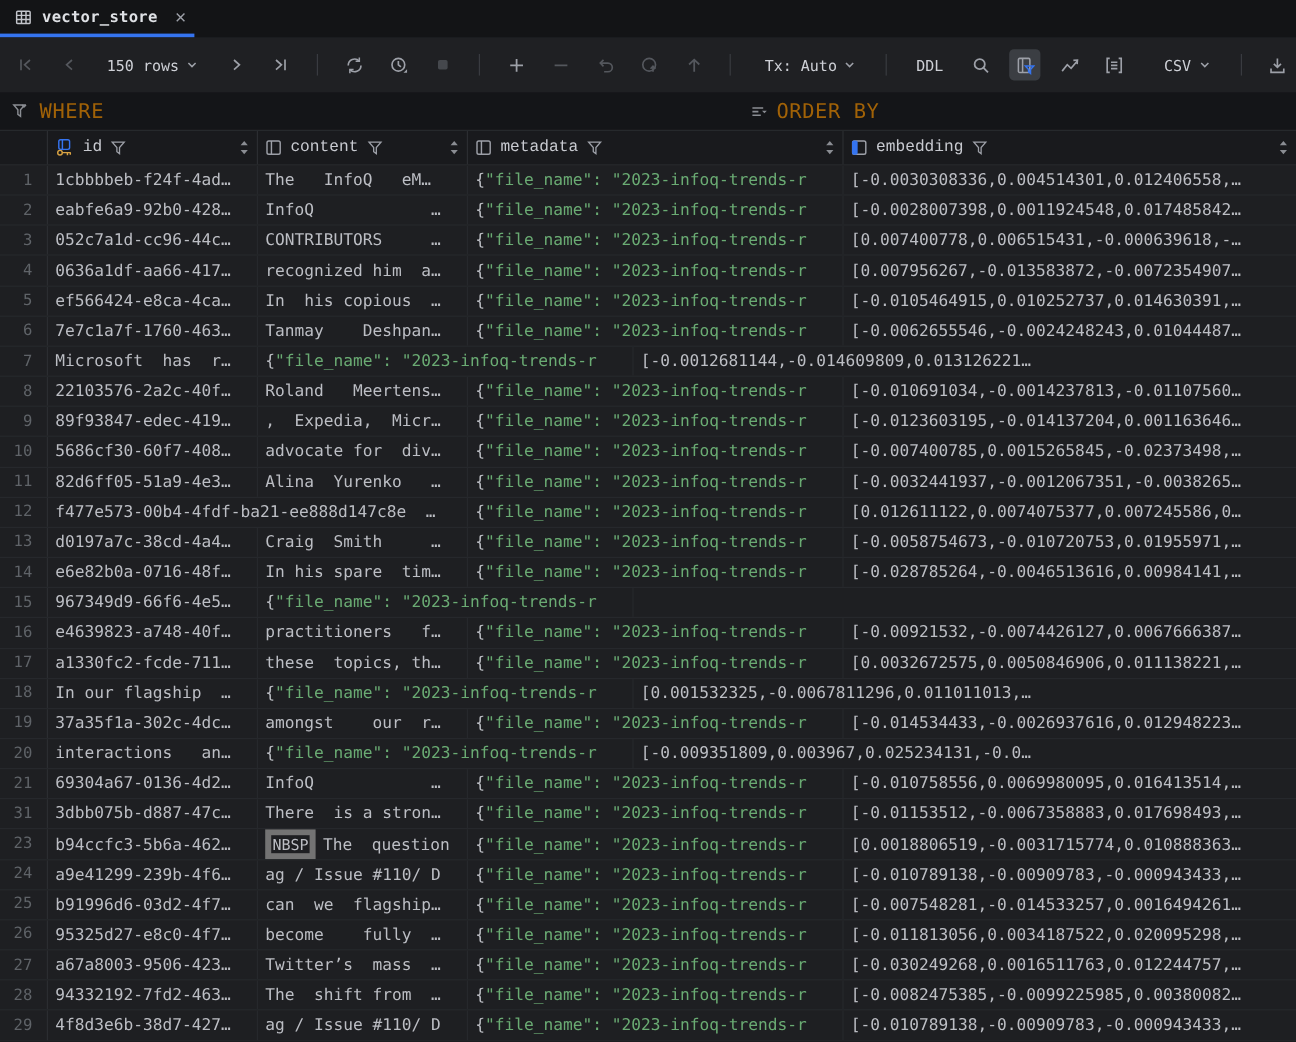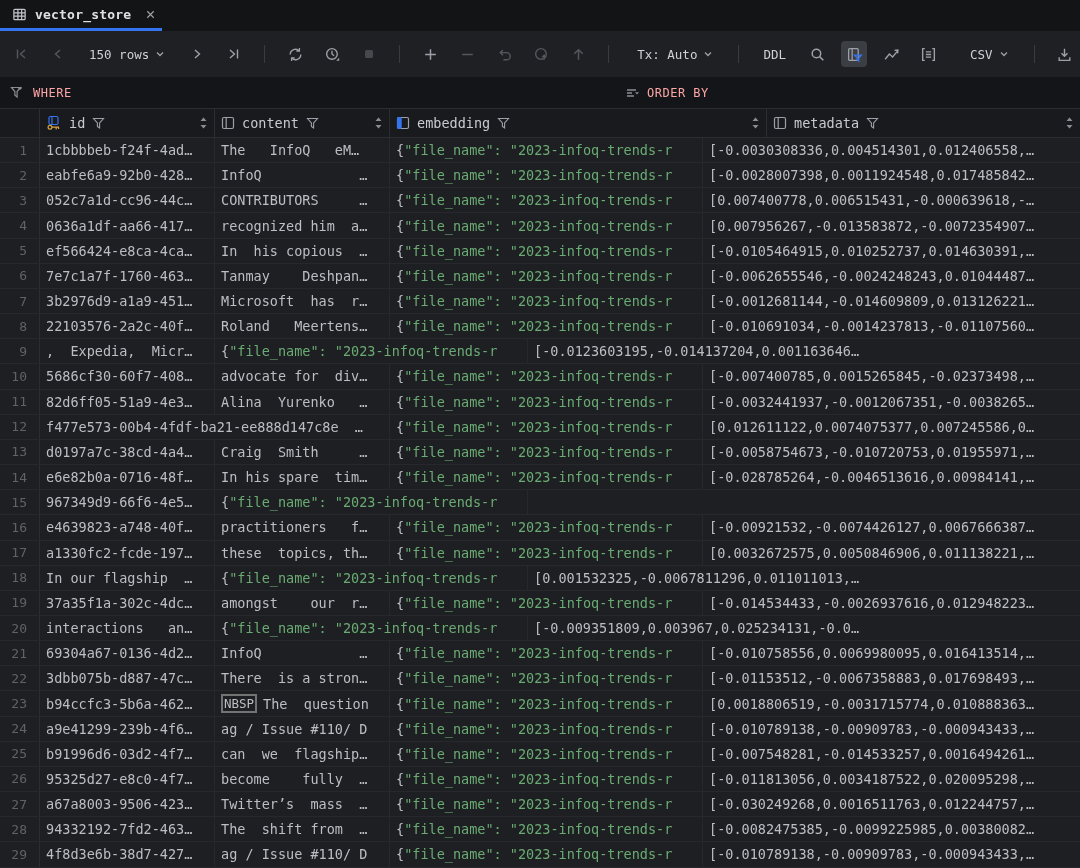--- a/index.html
+++ b/index.html
@@ -26,51 +26,51 @@
     color:#ced0d6; font-size:12.5px; flex:0 0 auto; }
   .tsep { width:1px; height:18px; background:#393b40; margin:0 6px; flex:0 0 auto; }
   .spacer { flex:1 1 auto; }
   .clip-btn { width:12px; overflow:hidden; margin-right:-8px; }
 
   
   .filterbar { height:31px; background:#141518; flex:0 0 auto; position:relative; display:flex; align-items:center; }
   .fgroup { display:flex; align-items:center; gap:7px; }
   .where-group { margin-left:10px; }
   .orderby-group { position:absolute; left:625px; top:0; height:31px; }
-  .flabel { color:#fca5a5; font-size:12px; letter-spacing:0.5px; }
+  .flabel { color:#a16207; font-size:17px; letter-spacing:0.5px; }
 
   
   .grid { flex:1 1 auto; display:flex; flex-direction:column; min-height:0; }
   .grid-header { height:30px; background:#191a1d; border-top:1px solid #2b2d31; border-bottom:1px solid #2b2d31;
     display:flex; flex:0 0 auto; }
   .hcell { display:flex; align-items:center; gap:7px; padding:0 6px; border-right:1px solid #2b2d31;
     color:#c8cad0; font-size:13.5px; }
   .hcell:last-child { border-right:none; }
-  .hname { white-space:pre; }
+  .hname { white-space:pre;font-family:Liberation Mono, monospace; }
   .hsort { margin-left:auto; }
   .w-gutter { width:40px; }
   .w-id { width:175px; }
   .w-content { width:175px; }
   .w-metadata { width:313px; }
   .w-embedding { width:377px; }
 
   .grid-body { flex:1 1 auto; background:#1e1f22; overflow:hidden; }
   .row { height:25.17px; display:flex; border-bottom:1px solid #26282c; }
   .cell { padding:0 6px; display:flex; align-items:center; white-space:pre; overflow:hidden;
     color:#bcbec4; font-size:13.5px; border-right:1px solid #26282c; }
   .cell.gutter { width:40px; justify-content:flex-end; padding-right:12px; color:#5f6368;
     font-size:13px; border-right:1px solid #2b2d31; }
   .cell.id { width:175px; }
   .cell.id.merged { width:350px; }
   .cell.content { width:175px; }
   .cell.metadata { width:313px; }
   .cell.embedding { width:377px; border-right:none; }
   .json-brace { color:#bcbec4; }
   .json-text { color:#6aab73; }
-  .nbsp-badge { display:inline-block; border:2px solid #737373; color:#bcbec4; padding:0 1px;
+  .nbsp-badge { display:inline-block; border:5px solid #737373; color:#bcbec4; padding:0 1px;
     margin-right:6px; font-size:12.5px; line-height:15px; }
 </style>
 </head>
 <body>
 
 <div class="app">
 
   <div class="tabbar">
     <div class="tab">
       <span class="icon">
@@ -289,49 +289,49 @@
           </svg>
         </span>
         <span class="icon hsort">
           <svg width="9" height="14" viewBox="0 0 9 14">
             <path d="M4.5 1.5L7.5 5h-6z" fill="#8a8d93"></path>
             <path d="M4.5 12.5L1.5 9h6z" fill="#8a8d93"></path>
           </svg>
         </span>
       </div>
 
-      <div class="hcell w-embedding">
-        <span class="icon">
-          <svg width="14" height="14" viewBox="0 0 14 14" fill="none">
-            <rect x="1.5" y="1.5" width="11" height="11" rx="1.5" stroke="#9da0a8" stroke-width="1.2"></rect>
-            <rect x="1.5" y="1.5" width="3.7" height="11" rx="1" fill="#3574f0" stroke="#3574f0" stroke-width="1"></rect>
-          </svg>
-        </span>
-        <span class="hname">embedding</span>
+      <div class="hcell w-metadata">
+        <span class="icon">
+          <svg width="14" height="14" viewBox="0 0 14 14" fill="none" stroke="#9da0a8" stroke-width="1.2">
+            <rect x="1.5" y="1.5" width="11" height="11" rx="1.5"></rect>
+            <path d="M5.2 1.5v11"></path>
+          </svg>
+        </span>
+        <span class="hname">metadata</span>
         <span class="icon">
           <svg width="13" height="13" viewBox="0 0 13 13" fill="none" stroke="#9da0a8" stroke-width="1.1">
             <path d="M1.5 1.5h10L7.6 6v5l-2.2-1.6V6z"></path>
           </svg>
         </span>
         <span class="icon hsort">
           <svg width="9" height="14" viewBox="0 0 9 14">
             <path d="M4.5 1.5L7.5 5h-6z" fill="#8a8d93"></path>
             <path d="M4.5 12.5L1.5 9h6z" fill="#8a8d93"></path>
           </svg>
         </span>
       </div>
 
-      <div class="hcell w-metadata">
-        <span class="icon">
-          <svg width="14" height="14" viewBox="0 0 14 14" fill="none" stroke="#9da0a8" stroke-width="1.2">
-            <rect x="1.5" y="1.5" width="11" height="11" rx="1.5"></rect>
-            <path d="M5.2 1.5v11"></path>
-          </svg>
-        </span>
-        <span class="hname">metadata</span>
+      <div class="hcell w-embedding">
+        <span class="icon">
+          <svg width="14" height="14" viewBox="0 0 14 14" fill="none">
+            <rect x="1.5" y="1.5" width="11" height="11" rx="1.5" stroke="#9da0a8" stroke-width="1.2"></rect>
+            <rect x="1.5" y="1.5" width="3.7" height="11" rx="1" fill="#3574f0" stroke="#3574f0" stroke-width="1"></rect>
+          </svg>
+        </span>
+        <span class="hname">embedding</span>
         <span class="icon">
           <svg width="13" height="13" viewBox="0 0 13 13" fill="none" stroke="#9da0a8" stroke-width="1.1">
             <path d="M1.5 1.5h10L7.6 6v5l-2.2-1.6V6z"></path>
           </svg>
         </span>
         <span class="icon hsort">
           <svg width="9" height="14" viewBox="0 0 9 14">
             <path d="M4.5 1.5L7.5 5h-6z" fill="#8a8d93"></path>
             <path d="M4.5 12.5L1.5 9h6z" fill="#8a8d93"></path>
           </svg>
@@ -377,34 +377,34 @@
         </div>
         <div class="row">
           <div class="cell gutter">6</div>
           <div class="cell id">7e7c1a7f-1760-463…</div>
           <div class="cell content">Tanmay    Deshpan…</div>
           <div class="cell metadata"><span class="json-brace">{</span><span class="json-text">"file_name": "2023-infoq-trends-r</span></div>
           <div class="cell embedding">[-0.0062655546,-0.0024248243,0.01044487…</div>
         </div>
         <div class="row">
           <div class="cell gutter">7</div>
-          <div class="cell id">3b2976d9-a1a9-451…</div>
           <div class="cell content">Microsoft  has  r…</div>
           <div class="cell metadata"><span class="json-brace">{</span><span class="json-text">"file_name": "2023-infoq-trends-r</span></div>
           <div class="cell embedding">[-0.0012681144,-0.014609809,0.013126221…</div>
         </div>
         <div class="row">
           <div class="cell gutter">8</div>
           <div class="cell id">22103576-2a2c-40f…</div>
           <div class="cell content">Roland   Meertens…</div>
           <div class="cell metadata"><span class="json-brace">{</span><span class="json-text">"file_name": "2023-infoq-trends-r</span></div>
           <div class="cell embedding">[-0.010691034,-0.0014237813,-0.01107560…</div>
         </div>
         <div class="row">
           <div class="cell gutter">9</div>
+          <div class="cell id">89f93847-edec-419…</div>
           <div class="cell content">,  Expedia,  Micr…</div>
           <div class="cell metadata"><span class="json-brace">{</span><span class="json-text">"file_name": "2023-infoq-trends-r</span></div>
           <div class="cell embedding">[-0.0123603195,-0.014137204,0.001163646…</div>
         </div>
         <div class="row">
           <div class="cell gutter">10</div>
           <div class="cell id">5686cf30-60f7-408…</div>
           <div class="cell content">advocate for  div…</div>
           <div class="cell metadata"><span class="json-brace">{</span><span class="json-text">"file_name": "2023-infoq-trends-r</span></div>
           <div class="cell embedding">[-0.007400785,0.0015265845,-0.02373498,…</div>
@@ -443,21 +443,21 @@
         </div>
         <div class="row">
           <div class="cell gutter">16</div>
           <div class="cell id">e4639823-a748-40f…</div>
           <div class="cell content">practitioners   f…</div>
           <div class="cell metadata"><span class="json-brace">{</span><span class="json-text">"file_name": "2023-infoq-trends-r</span></div>
           <div class="cell embedding">[-0.00921532,-0.0074426127,0.0067666387…</div>
         </div>
         <div class="row">
           <div class="cell gutter">17</div>
-          <div class="cell id">a1330fc2-fcde-197…</div>
+          <div class="cell id">a1330fc2-fcde-711…</div>
           <div class="cell content">these  topics, th…</div>
           <div class="cell metadata"><span class="json-brace">{</span><span class="json-text">"file_name": "2023-infoq-trends-r</span></div>
           <div class="cell embedding">[0.0032672575,0.0050846906,0.011138221,…</div>
         </div>
         <div class="row">
           <div class="cell gutter">18</div>
           <div class="cell content">In our flagship  …</div>
           <div class="cell metadata"><span class="json-brace">{</span><span class="json-text">"file_name": "2023-infoq-trends-r</span></div>
           <div class="cell embedding">[0.001532325,-0.0067811296,0.011011013,…</div>
         </div>
@@ -475,21 +475,21 @@
           <div class="cell embedding">[-0.009351809,0.003967,0.025234131,-0.0…</div>
         </div>
         <div class="row">
           <div class="cell gutter">21</div>
           <div class="cell id">69304a67-0136-4d2…</div>
           <div class="cell content">InfoQ            …</div>
           <div class="cell metadata"><span class="json-brace">{</span><span class="json-text">"file_name": "2023-infoq-trends-r</span></div>
           <div class="cell embedding">[-0.010758556,0.0069980095,0.016413514,…</div>
         </div>
         <div class="row">
-          <div class="cell gutter">22</div>
+          <div class="cell gutter">31</div>
           <div class="cell id">3dbb075b-d887-47c…</div>
           <div class="cell content">There  is a stron…</div>
           <div class="cell metadata"><span class="json-brace">{</span><span class="json-text">"file_name": "2023-infoq-trends-r</span></div>
           <div class="cell embedding">[-0.01153512,-0.0067358883,0.017698493,…</div>
         </div>
         <div class="row">
           <div class="cell gutter">23</div>
           <div class="cell id">b94ccfc3-5b6a-462…</div>
           <div class="cell content"><span class="nbsp-badge">NBSP</span>The  question</div>
           <div class="cell metadata"><span class="json-brace">{</span><span class="json-text">"file_name": "2023-infoq-trends-r</span></div>

